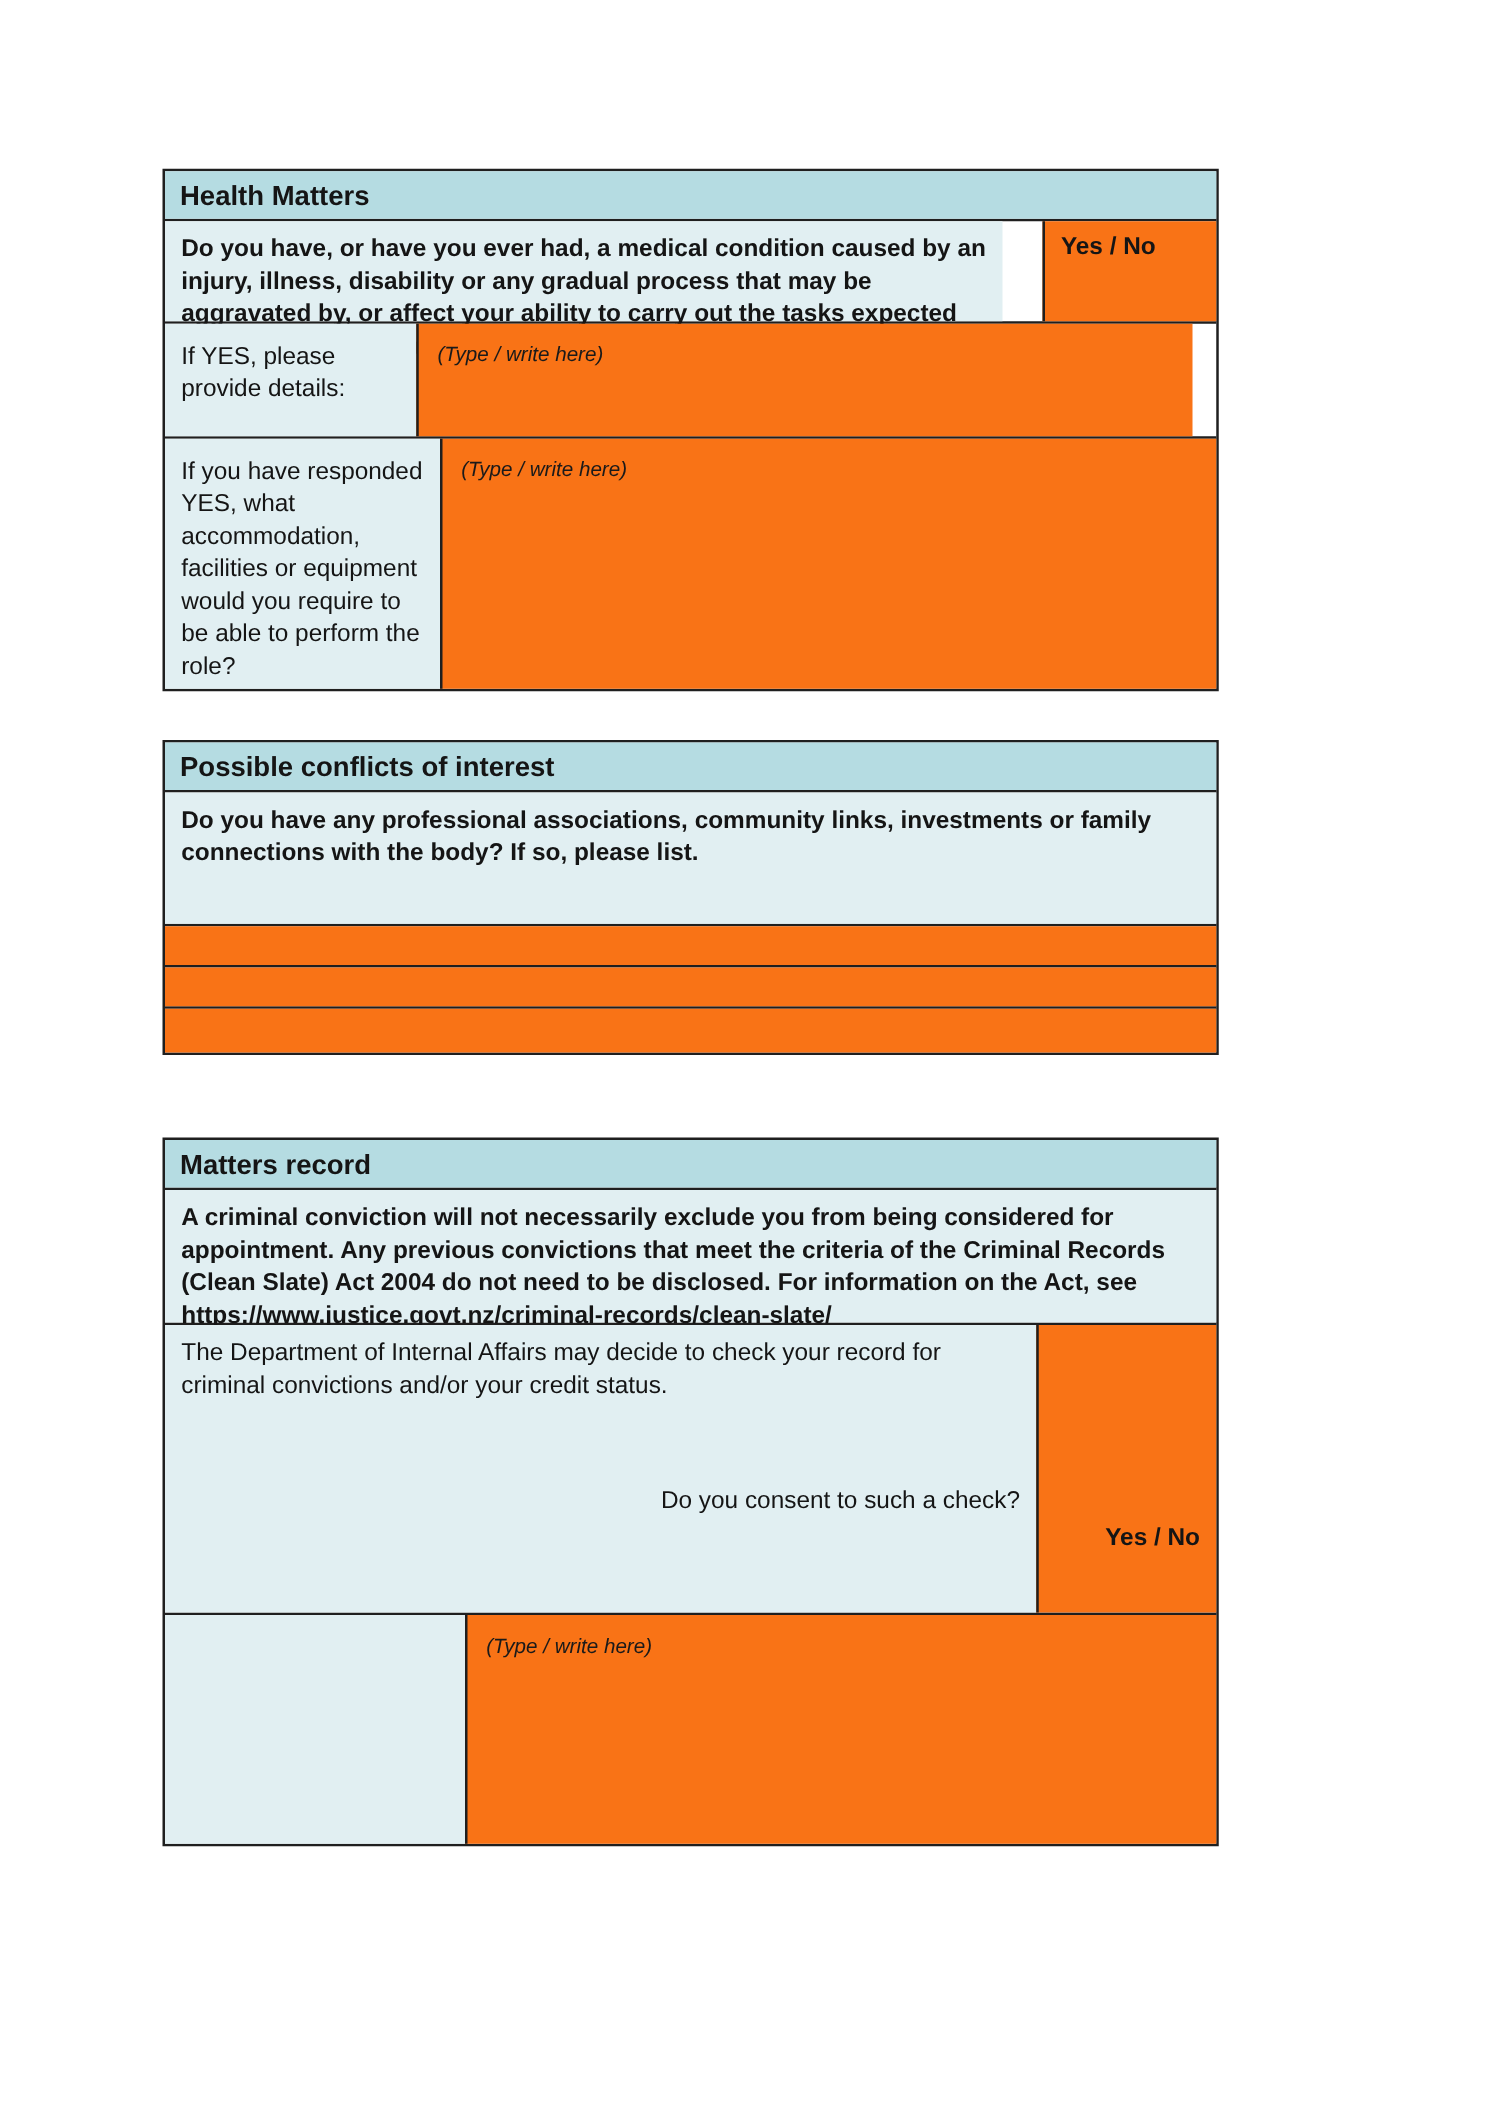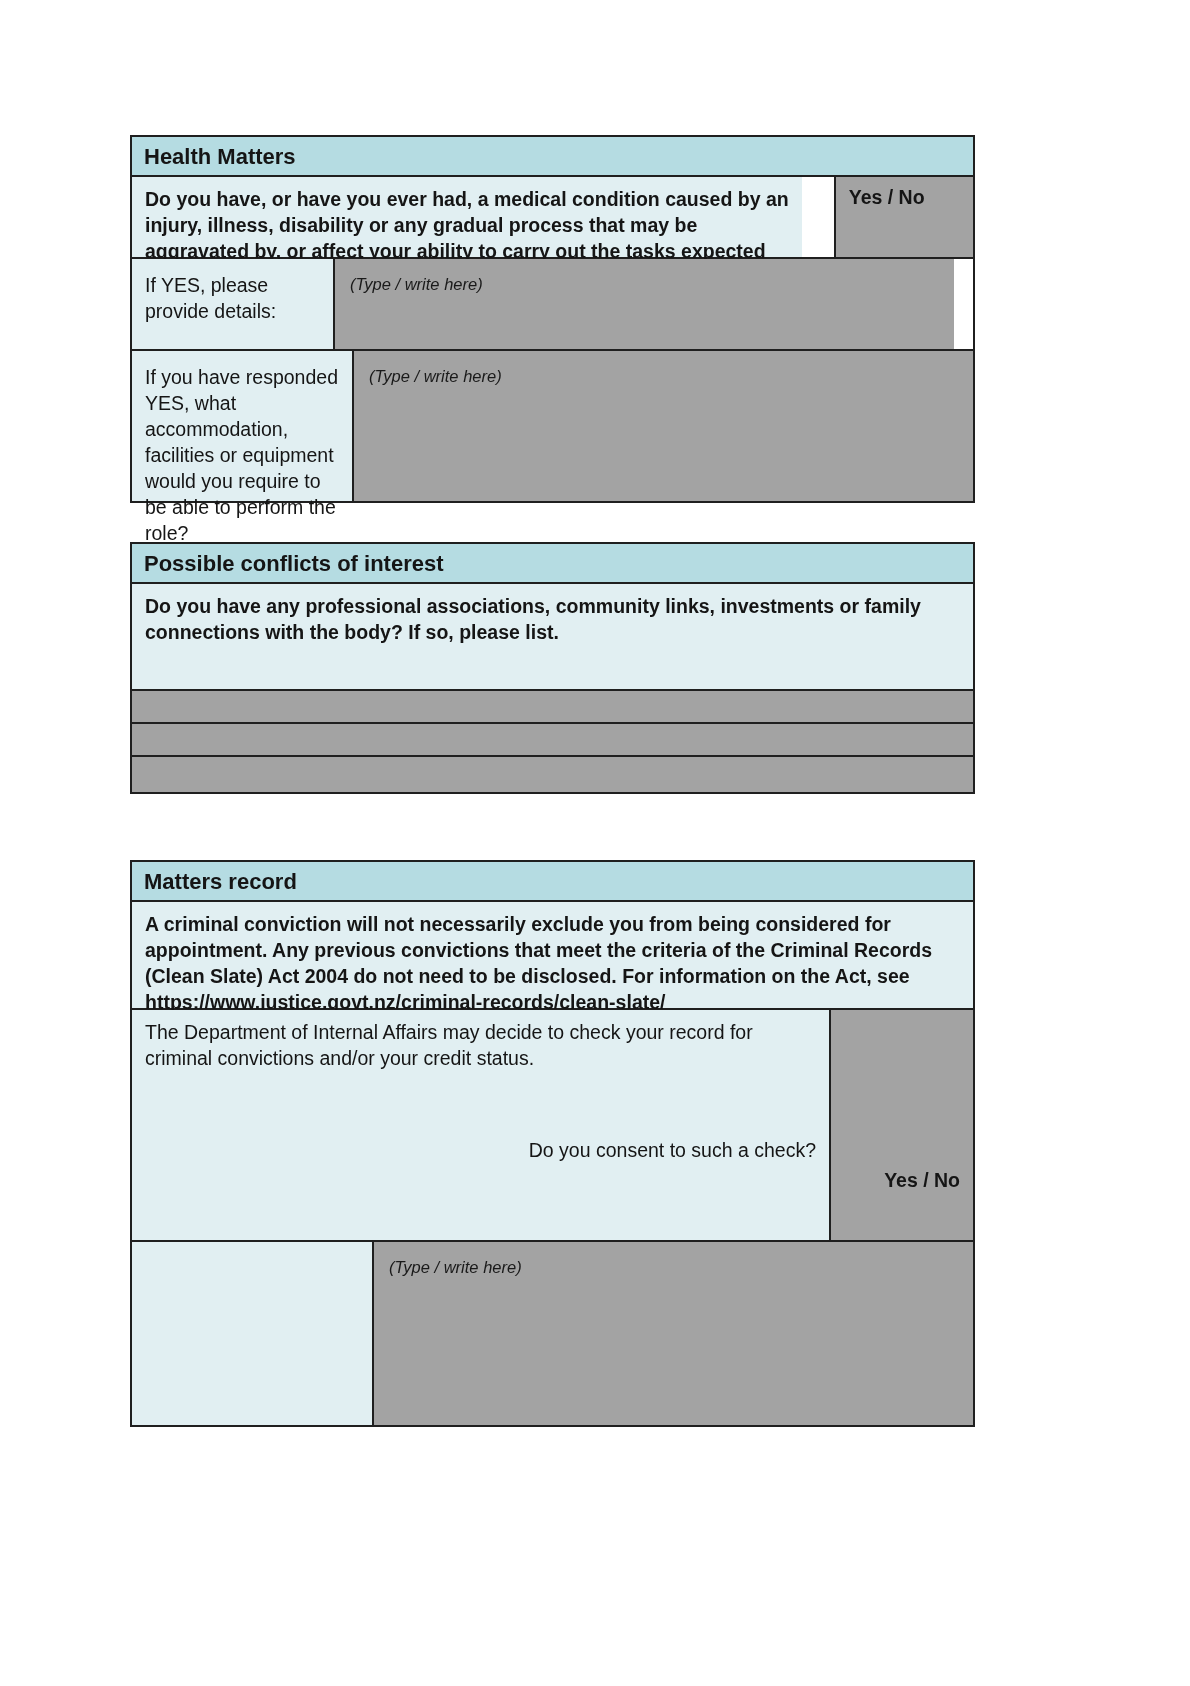--- a/index.html
+++ b/index.html
@@ -19,21 +19,21 @@
   .row{display:flex;align-items:stretch;}
   .row + .row{border-top:2px solid var(--border);}
   .cell{min-height:100%;}
   .cell + .cell{border-left:2px solid var(--border);}
   .hdr{
     background:var(--header-bg);
     font-weight:bold;font-size:22px;
     padding:7px 12px 6px 12px;height:38px;
   }
   .blue{background:var(--cell-bg);}
-  .white{background:#a3a3a3;}
+  .white{background:#f97316;}
   .pad{padding:9px 13px;}
   .q{font-weight:bold;font-size:19.5px;line-height:26px;}
   .lbl{font-size:19.5px;line-height:26px;}
   .note{font-size:18.5px;line-height:24px;margin-top:4px;}
   .yesno{font-weight:bold;font-size:19.5px;}
   .ph{font-style:italic;font-size:16.5px;padding:16px 15px;color:#1a1a1a;}
   .gap39{height:39px;}
   .gap66{height:66px;}
   .col{display:flex;flex-direction:column;align-items:flex-end;}
 </style>
@@ -47,21 +47,21 @@
       <div class="cell hdr" style="width:841px;">Health Matters</div>
     </div>
     <div class="row" style="height:82px;gap:32px;">
       <div class="cell blue pad q" style="width:697px;">Do you have, or have you ever had, a medical condition caused by an injury, illness, disability or any gradual process that may be aggravated by, or affect your ability to carry out the tasks expected of a member of a body?</div>
       <div class="cell white pad yesno" style="width:144px;">Yes / No</div>
     </div>
     <div class="row" style="height:92px;">
       <div class="cell blue pad lbl" style="width:201px;padding-top:13px;">If YES, please provide details:</div>
       <div class="cell white ph" style="width:621px;">(Type / write here)</div>
     </div>
-    <div class="row" style="height:152px;justify-content:center;">
+    <div class="row" style="height:202px;justify-content:center;">
       <div class="cell blue pad lbl" style="width:220px;padding-top:13px;">If you have responded YES, what accommodation, facilities or equipment would you require to be able to perform the role?</div>
       <div class="cell white ph" style="width:621px;">(Type / write here)</div>
     </div>
   </div>
 
   <div class="gap39"></div>
 
   <div class="tbl">
     <div class="row">
       <div class="cell hdr" style="width:841px;">Possible conflicts of interest</div>

